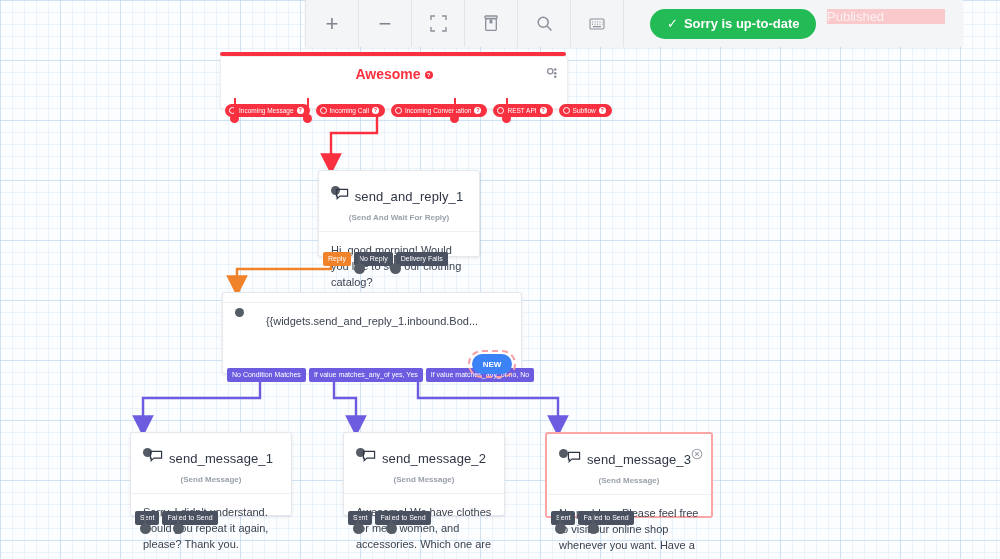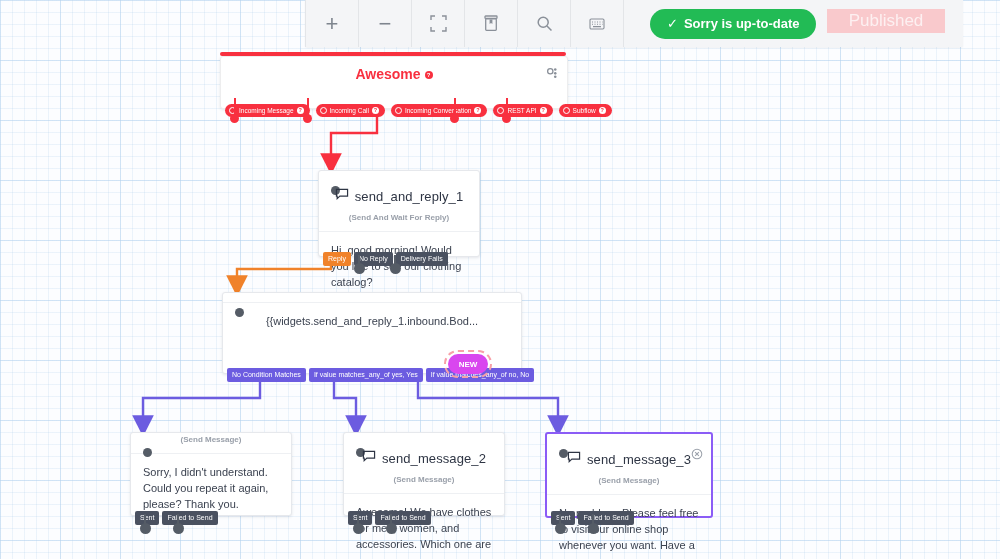--- a/index.html
+++ b/index.html
@@ -29,23 +29,23 @@
   .tb-btn:first-child{border-left:1px solid #e3e5e8;}
   .tb-btn svg{display:block;}
   .tb-plus,.tb-minus{font-size:22px;line-height:1;color:#7e858e;font-weight:300;}
   #flow-status{
     margin-left:26px;height:30px;border-radius:15px;background:#22bb55;
     color:#fff;font-size:13px;font-weight:bold;display:flex;align-items:center;
     padding:0 17px;cursor:pointer;white-space:nowrap;
   }
   #flow-status .chk{margin-right:6px;font-size:13px;font-weight:normal;}
   #published-btn{
-    position:absolute;right:18px;top:9px;width:118px;height:24px;
-    background:#f9c9cc;color:#fdf0f1;font-size:17px;
-    display:flex;align-items:center;justify-content:center;cursor:pointer;
+    position:absolute;right:18px;top:9px;width:118px;height:15px;
+    background:#f9c9cc;color:#fdf0f1;font-size:13px;
+    display:flex;align-items:center;justify-content:flex-start;cursor:pointer;
   }
 
   
   .node{position:absolute;background:#fff;border:1px solid #e6e8ec;border-radius:3px;
         box-shadow:0 1px 3px rgba(20,30,50,.10);}
   .node-title{display:flex;align-items:center;justify-content:center;position:relative;
         height:30px;font-size:13px;color:#2e3544;padding-top:10px;}
   .node-title .ttxt{font-weight:normal;letter-spacing:.1px;}
   .node-dot{position:absolute;left:12px;top:15px;width:9px;height:9px;border-radius:50%;
         background:#555c66;}
@@ -76,22 +76,22 @@
         line-height:13px;padding:0 6px 0 4px;white-space:nowrap;display:flex;align-items:center;
         cursor:pointer;}
   .tpill .ring{width:5px;height:5px;border-radius:50%;border:1px solid #fff;margin-right:3px;
         display:inline-block;flex:none;}
   .tpill .qm{width:7px;height:7px;border-radius:50%;background:#fff;color:#f8303f;
         font-size:5.5px;line-height:7px;text-align:center;margin-left:3px;font-weight:bold;flex:none;}
   .red-stub{position:absolute;width:2px;background:#f8303f;}
   .red-dot{position:absolute;width:9px;height:9px;border-radius:50%;background:#f8303f;}
 
   
-  #new-badge{position:absolute;left:448px;top:354px;width:40px;height:20px;border-radius:10px;
-        background:#d946ef;color:#fff;font-size:8px;font-weight:bold;
+  #new-badge{position:absolute;left:472px;top:354px;width:40px;height:20px;border-radius:10px;
+        background:#3b82f6;color:#fff;font-size:8px;font-weight:bold;
         display:flex;align-items:center;justify-content:center;
         outline:2px dashed #f8a0a8;outline-offset:2px;cursor:pointer;}
 
   #close-icon{position:absolute;right:8px;top:12px;color:#9aa0aa;cursor:pointer;}
   svg.wires{position:absolute;left:0;top:0;width:1000px;height:559px;pointer-events:none;}
 </style>
 </head>
 <body>
 
 <svg class="wires">
@@ -240,20 +240,28 @@
     <div class="port purple">If value matches_any_of yes, Yes</div>
     <div class="port purple">If value matches_any_of no, No</div>
   </div>
 </div>
 <div id="new-badge">
   <span>NEW</span>
 </div>
 
 <div class="node" style="left:130px;top:432px;width:160px;height:82px;">
   <div class="node-dot"></div>
+  <div class="node-title">
+    <span class="node-icon">
+      <svg width="14" height="13" viewBox="0 0 15 14" fill="none" stroke="#2e3544" stroke-width="1.3">
+        <path d="M1.5,1.5 H13.5 V8.8 H5.2 L2.3,11.4 V8.8 H1.5 z"></path>
+      </svg>
+    </span>
+    <span class="ttxt">send_message_1</span>
+  </div>
   <div class="node-sub">(Send Message)</div>
   <div class="node-body">Sorry, I didn't understand. Could you repeat it again, please? Thank you.</div>
   <div class="ports" style="gap:3px;">
     <div class="port dark">Sent</div>
     <div class="port dark">Failed to Send</div>
   </div>
 </div>
 <div class="stub" style="left:144px;top:514px;height:13px;"></div>
 <div class="stub-dot" style="left:140px;top:523px;"></div>
 <div class="stub" style="left:177px;top:514px;height:13px;"></div>
@@ -274,21 +282,21 @@
   <div class="ports" style="gap:3px;">
     <div class="port dark">Sent</div>
     <div class="port dark">Failed to Send</div>
   </div>
 </div>
 <div class="stub" style="left:357px;top:514px;height:13px;"></div>
 <div class="stub-dot" style="left:353px;top:523px;"></div>
 <div class="stub" style="left:390px;top:514px;height:13px;"></div>
 <div class="stub-dot" style="left:386px;top:523px;"></div>
 
-<div class="node" style="left:545px;top:432px;width:164px;height:82px;border:2px solid #8b5cf6;box-shadow:none;">
+<div class="node" style="left:545px;top:432px;width:164px;height:82px;border:2px solid #fca5a5;box-shadow:none;">
   <div class="node-dot"></div>
   <div class="node-title">
     <span class="node-icon">
       <svg width="14" height="13" viewBox="0 0 15 14" fill="none" stroke="#2e3544" stroke-width="1.3">
         <path d="M1.5,1.5 H13.5 V8.8 H5.2 L2.3,11.4 V8.8 H1.5 z"></path>
       </svg>
     </span>
     <span class="ttxt">send_message_3</span>
   </div>
   <div id="close-icon">

